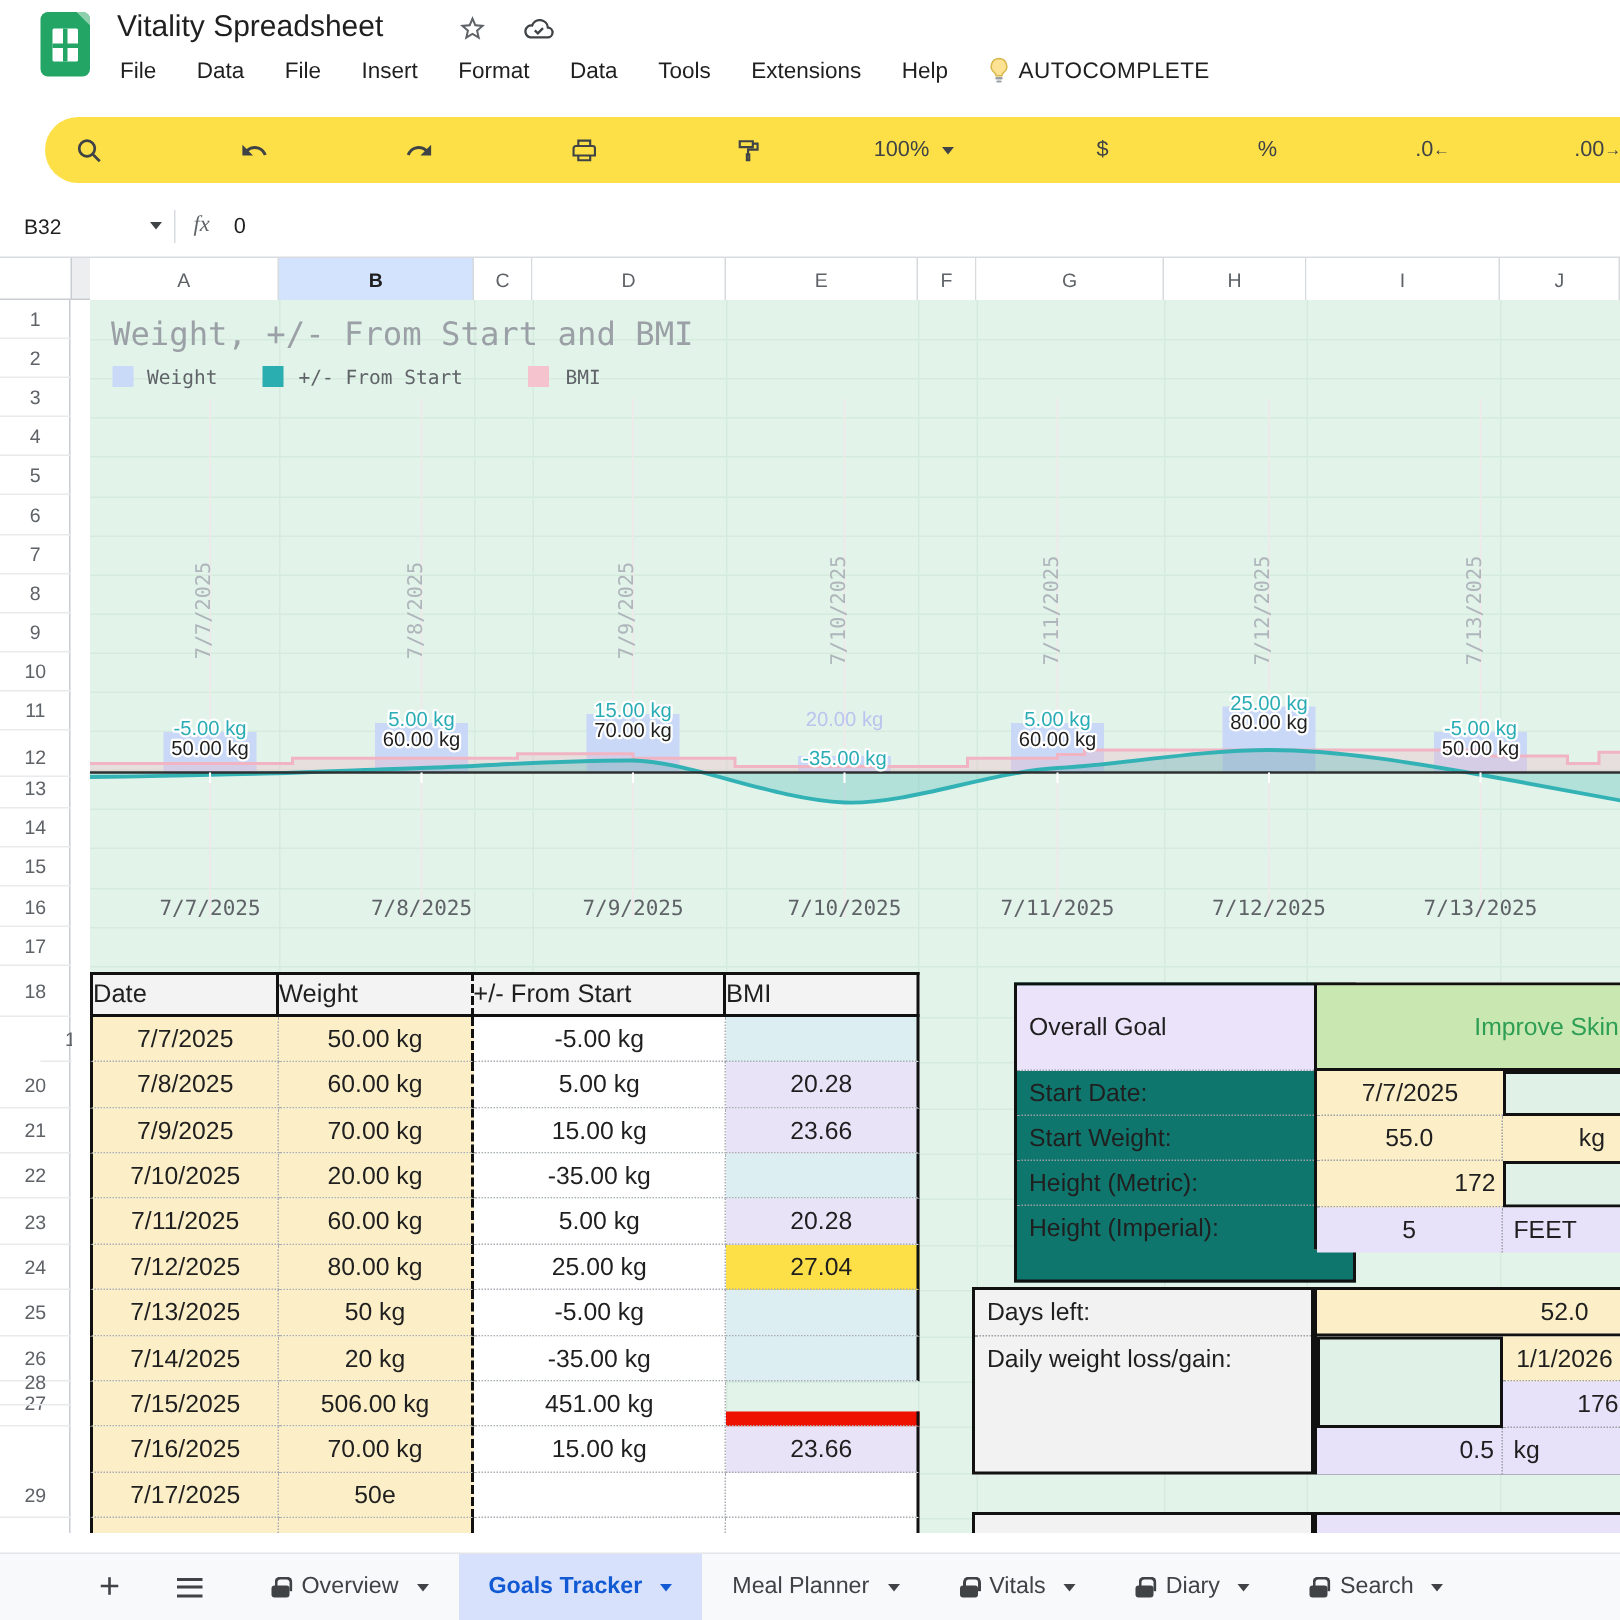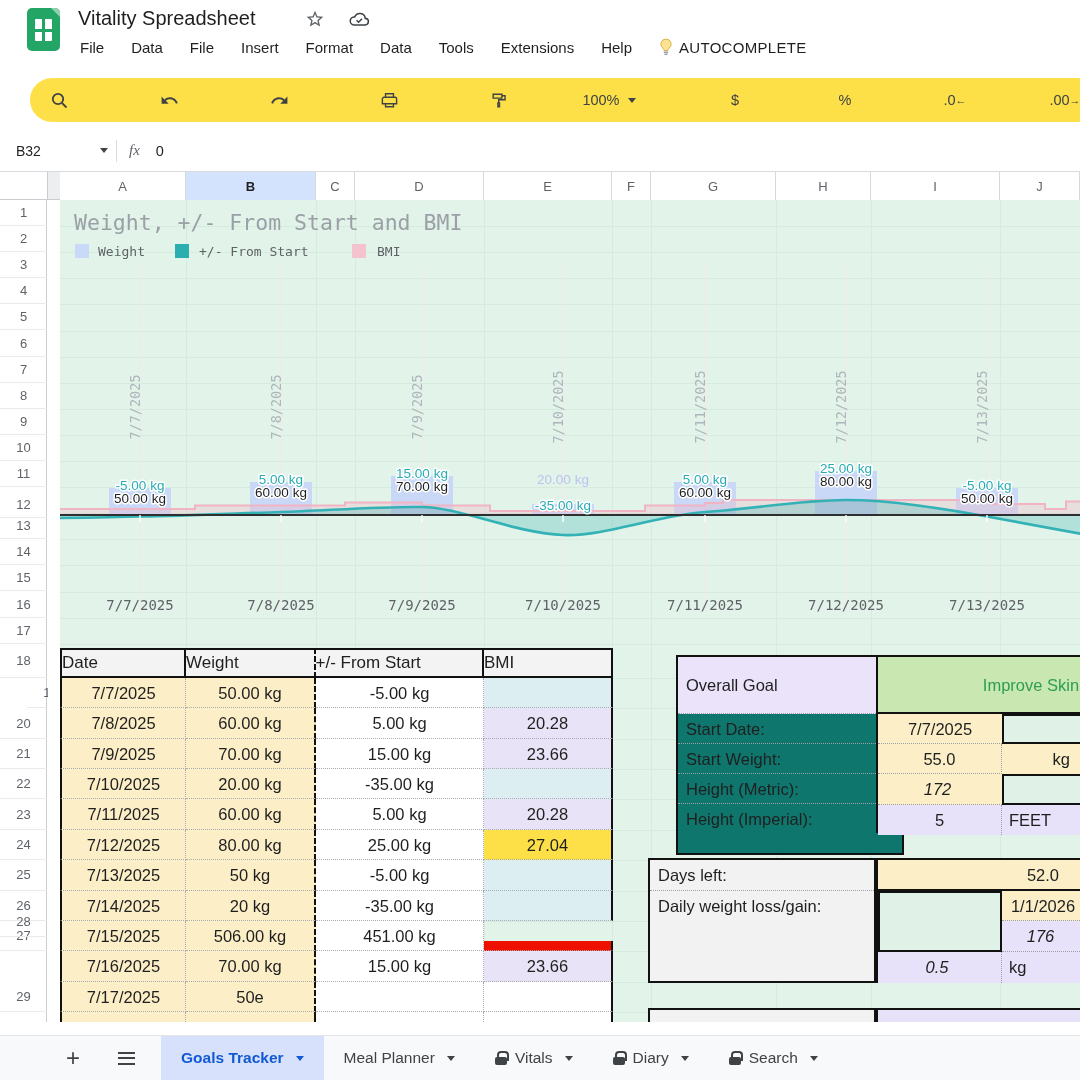--- a/index.html
+++ b/index.html
@@ -99,21 +99,21 @@
   .gbox { position:absolute; z-index:3; border:2.5px solid #111; font-size:16.5px; }
   #box1 { left:588px; top:455px; width:228px; height:200px; background:#0f766e;margin-left:28px; }
   #box1 .bigrow { height:57px; line-height:57px; padding-left:8px; background:#eae3fa; border-bottom:1px dotted #9aa0a6; }
   #box1 .lrow { height:30px; line-height:30px; padding-left:8px; border-bottom:1px dotted #9aa0a6; }
   #box1 .lrow:last-child { border-bottom:none; }
   #box2 { left:816px; top:455px; width:206px; height:178px; background:#fcefc8; display:grid;
     grid-template-columns:124px 82px; grid-template-rows:57px 30px 30px 31px 30px; }
   .improve { grid-column:1 / span 2; background:#c9e7b1; color:#2d9e53; line-height:57px;
     padding-left:100px; text-align:center; border-bottom:2.5px solid #111; }
   .v-cell { line-height:30px; text-align:center; border-bottom:1px dotted #9aa0a6; }
-  .v-right { padding-right:5px;font-style:italic; }
+  .v-right { text-align:right; padding-right:5px; }
   .mintcell { background:#e0f2e7; border:2.5px solid #111; }
   .lavcell { background:#e7e1f9; }
   .unit-right { text-align:right; padding-right:14px; line-height:30px; }
   .unit-left { text-align:left; padding-left:7px; line-height:30px; }
   #box3 { left:588px; top:658px; width:228px; height:125px; background:#f2f2f2; }
   #box3 .lrow { height:30.5px; line-height:30.5px; padding-left:8px; border-bottom:1px dotted #9aa0a6; }
   #box3 .lrow:last-child { border-bottom:none; }
   #box4 { left:816px; top:658px; width:206px; height:125px; background:#e7e1f9; display:grid;
     grid-template-columns:124px 82px; grid-template-rows:30.5px 30.5px 30.5px 31px; }
   .goalw { grid-column:1 / span 2; background:#fcefc8; line-height:30.5px; text-align:center;
@@ -564,20 +564,25 @@
   </div>
 
   <div id="white-strip"></div>
 
   <div id="tabbar">
     <span class="bar-btn" id="add-sheet">+</span>
     <span class="bar-btn" id="all-sheets">
         <span class="burger"></span>
       </span>
     <span id="tab-spacer1"></span>
+    <span class="sheet-tab">
+      <span class="lock"></span>
+      <span>Overview</span>
+      <span class="caret"></span>
+    </span>
     <span class="sheet-tab active">
       <span>Goals Tracker</span>
       <span class="caret"></span>
     </span>
     <span class="sheet-tab">
       <span>Meal Planner</span>
       <span class="caret"></span>
     </span>
     <span class="sheet-tab">
       <span class="lock"></span>

